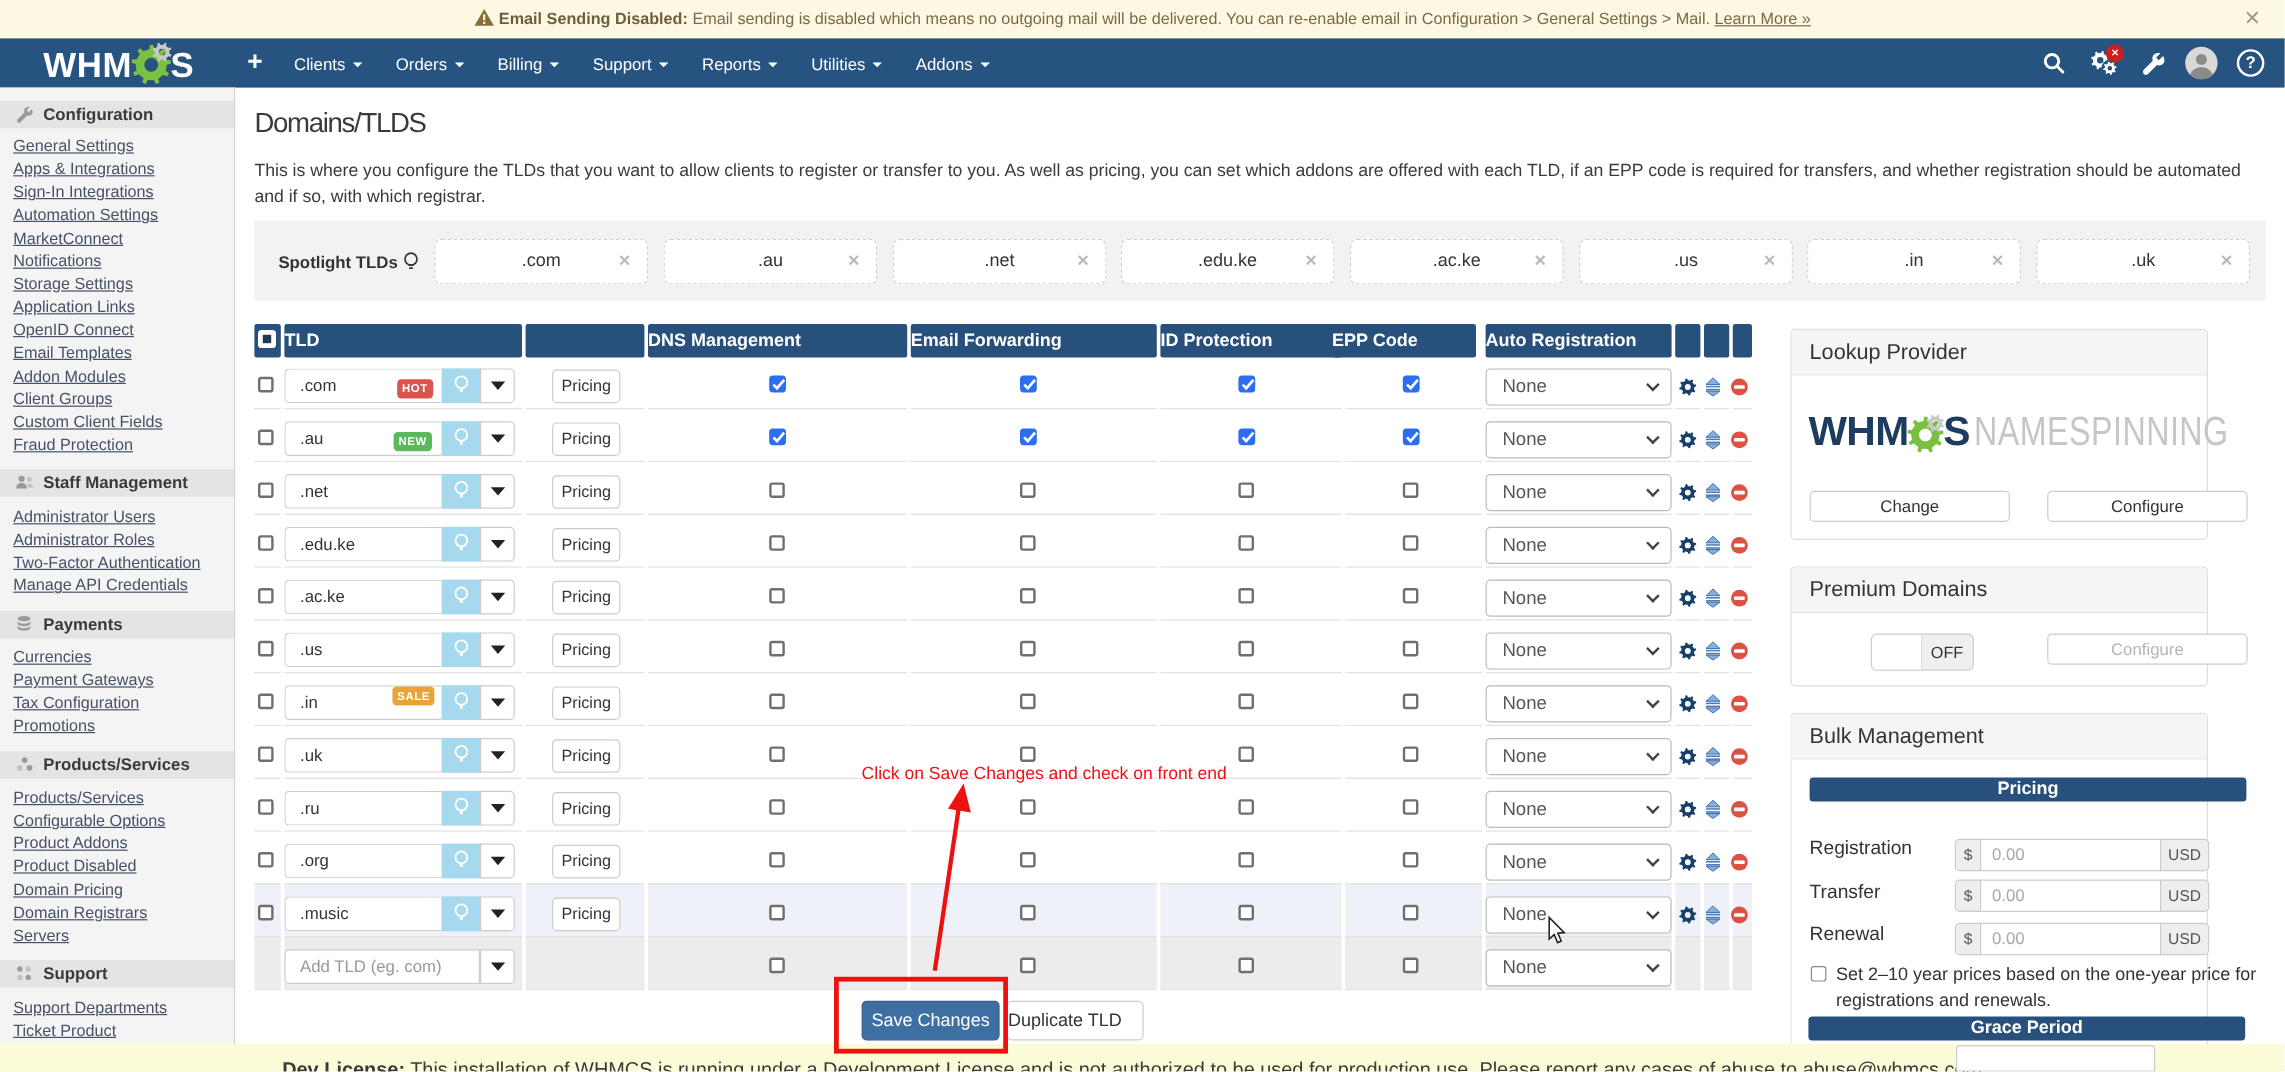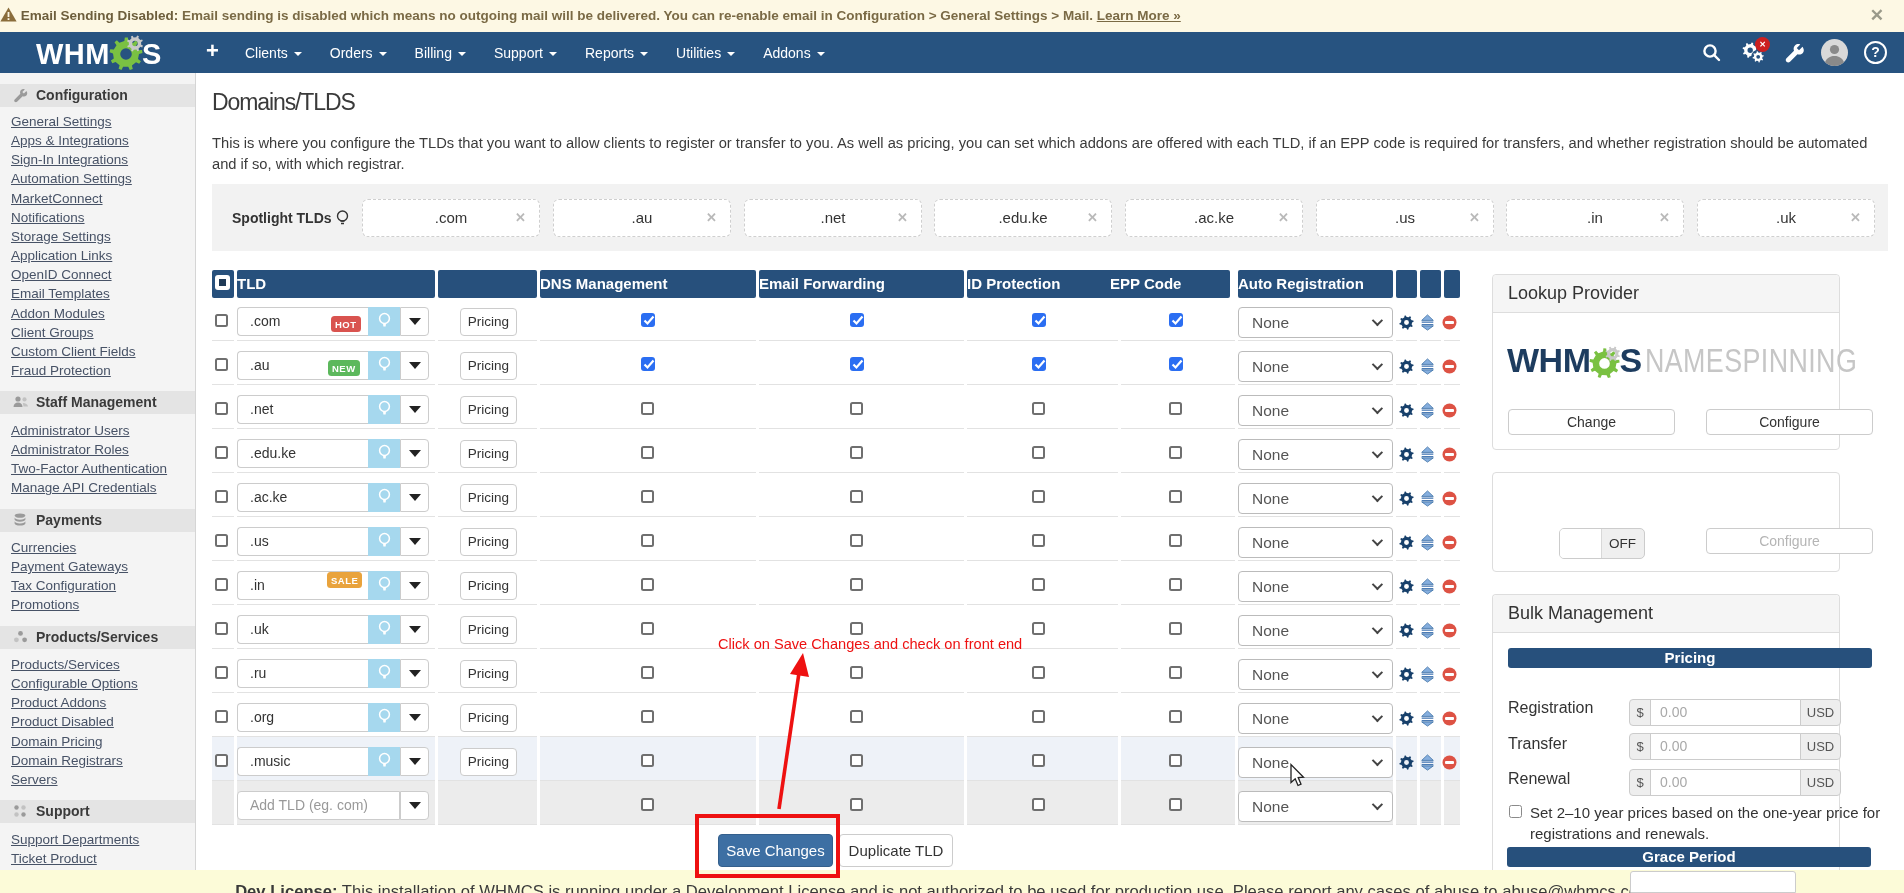--- a/index.html
+++ b/index.html
@@ -1,20 +1,20 @@
 <!DOCTYPE html>
 <html><head>
 <meta charset="utf-8">
 <style>
 * { margin:0; padding:0; box-sizing:border-box; }
 html,body { width:1904px; height:893px; overflow:hidden; font-family:"Liberation Sans", sans-serif; background:#fff; position:relative; }
 .abs { position:absolute; }
 
 
-#alert { left:0; top:0; width:1904px; height:45px; background:#fdf8e4; color:#7a6a45; font-size:13.5px; line-height:31px;font-weight:bold; }
+#alert { left:0; top:0; width:1904px; height:45px; background:#fdf8e4; color:#7a6a45; font-size:13.5px; text-align:center; line-height:31px; }
 #alert b { color:#6d5e3c; }
 #alert .lm { text-decoration:underline; }
 #alert .x { position:absolute; right:20px; top:0; color:#9a9a8a; font-size:17px; }
 
 
 #nav { left:0; top:32px; width:1904px; height:41px; background:#275380; }
 #nav .logo { position:absolute; left:36px; top:3px; color:#fff; font-size:29px; font-weight:bold; letter-spacing:0.5px; }
 .navmenu { position:absolute; left:196px; top:0; height:41px; display:flex; align-items:center; color:#fff; }
 .navmenu .item { font-size:14px; padding:0 14px; display:flex; align-items:center; }
 .caret { display:inline-block; width:0; height:0; border-left:4px solid transparent; border-right:4px solid transparent; border-top:4px solid #fff; margin-left:6px; margin-top:2px; }
@@ -621,21 +621,21 @@
 <div style="position:absolute;left:237px;top:791px;width:163px;height:29px;background:#fff;border:1px solid #ccc;border-radius:4px 0 0 4px;font-size:14px;color:#999;line-height:27px;padding-left:12px;">Add TLD (eg. com)</div>
 <div class="caretbtn" style="top:791px">
       <i></i>
     </div>
 <div class="cb" style="left:641px;top:798px"></div>
 <div class="cb" style="left:850px;top:798px"></div>
 <div class="cb" style="left:1032px;top:798px"></div>
 <div class="cb" style="left:1169px;top:798px"></div>
 <div class="sel" style="top:791px">None<i></i></div>
 <div style="position:absolute;left:718px;top:834px;width:115px;height:33px;background:#3d6fa3;border:1px solid #345f8c;border-radius:4px;color:#fff;font-size:15px;text-align:center;line-height:31px;">Save Changes</div>
-<div style="position:absolute;left:839px;top:834px;width:114px;height:33px;background:#fff;border:1px solid #ccc;border-radius:4px;color:#333;font-size:15px;text-align:center;line-height:31px;">Duplicate TLD</div>
+<div style="position:absolute;left:839px;top:834px;width:114px;height:33px;background:#fff;border:1px solid #ccc;border-radius:4px;color:#333;font-size:15px;line-height:31px;">Duplicate TLD</div>
 <div style="position:absolute;left:212px;top:340px;width:22px;height:1px;background:#e2e2e2;"></div>
 <div style="position:absolute;left:237px;top:340px;width:198px;height:1px;background:#e2e2e2;"></div>
 <div style="position:absolute;left:438px;top:340px;width:99px;height:1px;background:#e2e2e2;"></div>
 <div style="position:absolute;left:540px;top:340px;width:216px;height:1px;background:#e2e2e2;"></div>
 <div style="position:absolute;left:759px;top:340px;width:205px;height:1px;background:#e2e2e2;"></div>
 <div style="position:absolute;left:967px;top:340px;width:151px;height:1px;background:#e2e2e2;"></div>
 <div style="position:absolute;left:1121px;top:340px;width:114px;height:1px;background:#e2e2e2;"></div>
 <div style="position:absolute;left:1238px;top:340px;width:155px;height:1px;background:#e2e2e2;"></div>
 <div style="position:absolute;left:1396px;top:340px;width:21px;height:1px;background:#e2e2e2;"></div>
 <div style="position:absolute;left:1420px;top:340px;width:21px;height:1px;background:#e2e2e2;"></div>
@@ -767,20 +767,21 @@
 <div class="chead">Lookup Provider</div>
 <div style="position:absolute;left:14px;top:66px;font-size:34px;font-weight:bold;color:#1d3c5f;letter-spacing:-0.5px;white-space:nowrap;">WHM<svg width="33" height="33" viewBox="0 0 36 36" style="margin:0 -2px;vertical-align:-7px">
           <path fill="#7ac142" fill-rule="evenodd" d="M30.4,15.2L34.0,15.0L34.5,18.0L31.0,18.9L30.0,24.0L30.0,24.0L32.9,26.2L31.2,28.8L28.0,27.3L23.9,30.6L23.9,30.6L24.8,34.1L21.8,35.0L20.3,31.8L15.1,31.7L15.1,31.7L13.5,34.9L10.6,33.8L11.6,30.3L7.6,26.9L7.6,26.9L4.3,28.3L2.9,25.6L5.8,23.5L5.0,18.4L5.0,18.4L1.6,17.3L2.2,14.3L5.8,14.6L8.5,10.2L8.5,10.2L6.5,7.2L8.9,5.2L11.4,7.8L16.4,6.1L16.4,6.1L16.8,2.5L19.9,2.6L20.2,6.2L25.0,8.1L25.0,8.1L27.7,5.6L30.0,7.7L27.9,10.6L30.4,15.2ZM23.8,19.0A5.8,5.8 0 1 0 12.2,19.0A5.8,5.8 0 1 0 23.8,19.0Z"></path>
           <path fill="#c9c9c9" fill-rule="evenodd" d="M33.2,9.8L34.9,10.6L34.2,12.4L32.4,11.8L30.5,13.8L30.5,13.8L31.1,15.6L29.4,16.3L28.4,14.6L25.7,14.7L25.7,14.7L24.9,16.4L23.1,15.7L23.7,13.9L21.7,12.0L21.7,12.0L19.9,12.6L19.2,10.9L20.9,9.9L20.8,7.2L20.8,7.2L19.1,6.4L19.8,4.6L21.6,5.2L23.5,3.2L23.5,3.2L22.9,1.4L24.6,0.7L25.6,2.4L28.3,2.3L28.3,2.3L29.1,0.6L30.9,1.3L30.3,3.1L32.3,5.0L32.3,5.0L34.1,4.4L34.8,6.1L33.1,7.1L33.2,9.8ZM29.8,8.5A2.8,2.8 0 1 0 24.2,8.5A2.8,2.8 0 1 0 29.8,8.5Z"></path>
         </svg>S</div>
 <div style="position:absolute;left:152px;top:66px;font-size:34px;color:#c6c6c6;letter-spacing:0.5px;transform:scaleX(0.79);transform-origin:0 0;white-space:nowrap;">NAMESPINNING</div>
 <div class="btn" style="left:15px;top:134px;width:167px;">Change</div>
 <div class="btn" style="left:213px;top:134px;width:167px;">Configure</div>
 </div>
 <div class="card" style="top:472px;height:100px;">
+<div class="chead">Premium Domains</div>
 <div style="position:absolute;left:66px;top:55px;width:86px;height:31px;border:1px solid #ccc;border-radius:5px;background:#efefef;overflow:hidden;">
         <div style="position:absolute;left:0;top:0;width:42px;height:31px;background:#fff;border-right:1px solid #d8d8d8;"></div>
         <div style="position:absolute;right:0;top:0;width:43px;height:31px;font-size:13.5px;color:#333;text-align:center;line-height:30px;">OFF</div>
       </div>
 <div class="btn" style="left:213px;top:55px;width:167px;color:#b5b5b5;">Configure</div>
 </div>
 <div class="card" style="top:594px;height:299px;border-bottom:none;">
 <div class="chead">Bulk Management</div>
 <div class="bluebar" style="top:53px;">Pricing</div>
 <div style="position:absolute;left:15px;top:104px;font-size:16px;color:#333;">Registration</div>

